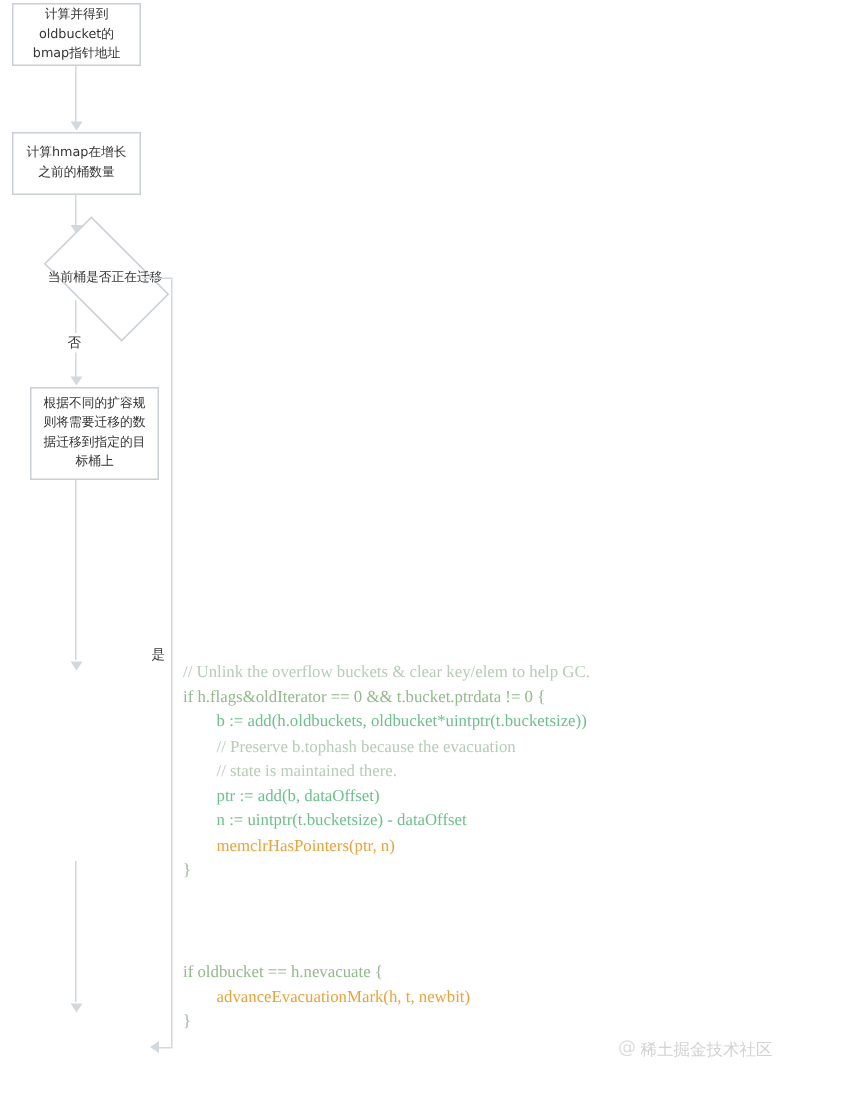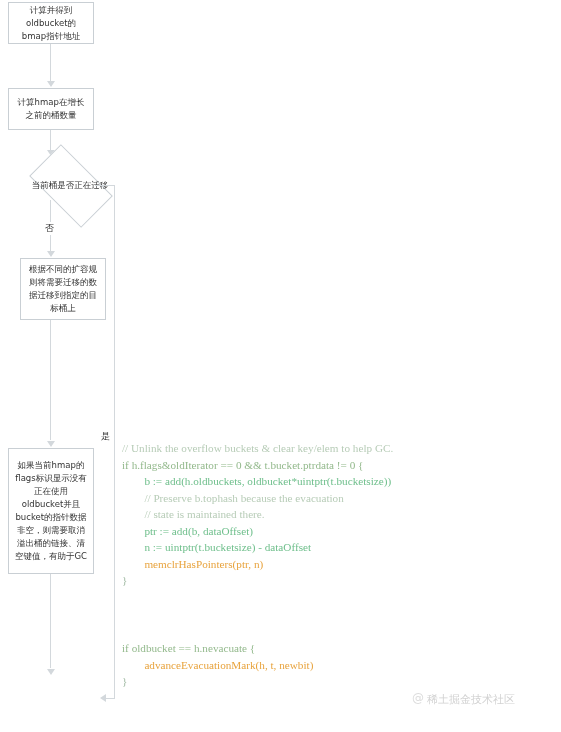--- a/index.html
+++ b/index.html
@@ -193,23 +193,20 @@
 
   <div class="conn conn-v" style="left:50px; top:320px; height:120px;"></div>
   <div class="arrow-down" style="left:47px; top:441px;"></div>
 
   <div class="conn conn-h" style="left:95px; top:185px; width:19px;"></div>
   <div class="conn conn-v" style="left:114px; top:185px; height:513px;"></div>
   <div class="edge-label" style="left:100px; top:430px;">是</div>
   <div class="conn conn-h" style="left:104px; top:698px; width:11px;"></div>
   <div class="arrow-left" style="left:100px; top:694px;"></div>
 
-  <div class="node" id="node-gc">
-    <span>如果当前hmap的flags标识显示没有正在使用oldbucket并且bucket的指针数据非空，则需要取消溢出桶的链接、清空键值，有助于GC</span>
-  </div>
 
   <div class="conn conn-v" style="left:50px; top:574px; height:94px;"></div>
   <div class="arrow-down" style="left:47px; top:669px;"></div>
 
 
 </div>
 
 <div id="code-panel">
   <pre class="code"><span class="cmt">// Unlink the overflow buckets &amp; clear key/elem to help GC.</span>
 <span class="kw">if h.flags&amp;oldIterator == 0 &amp;&amp; t.bucket.ptrdata != 0 {</span>

